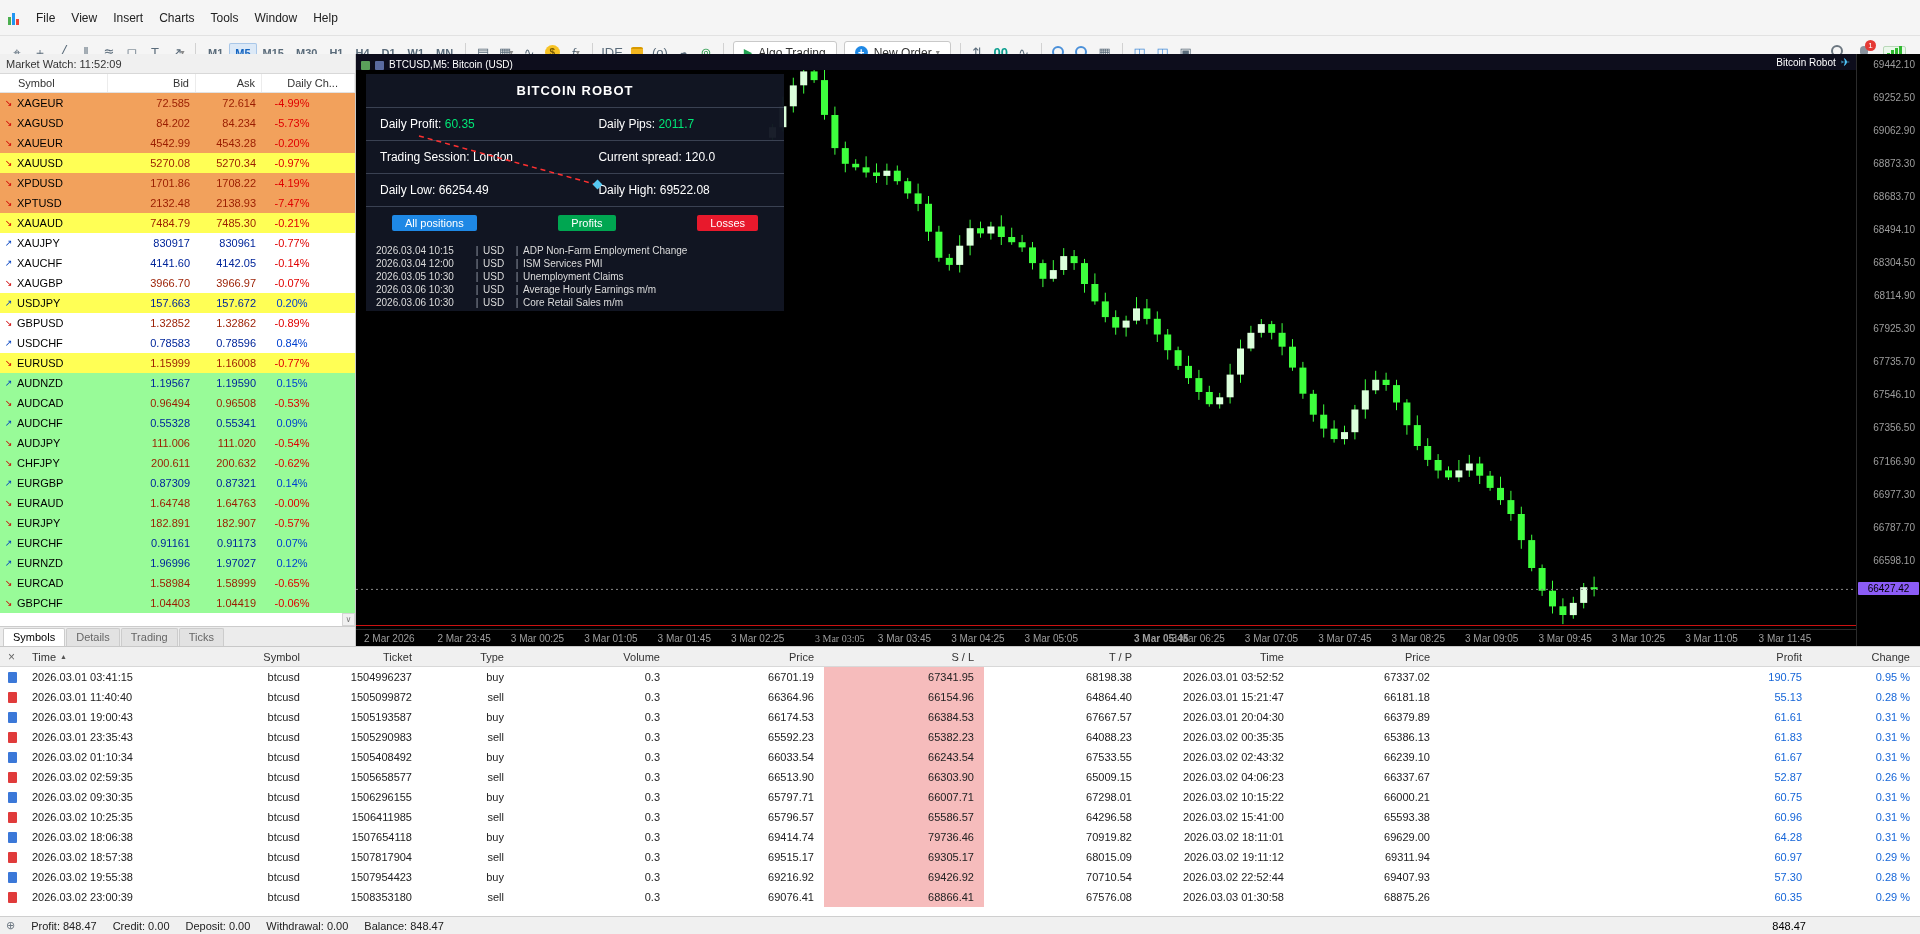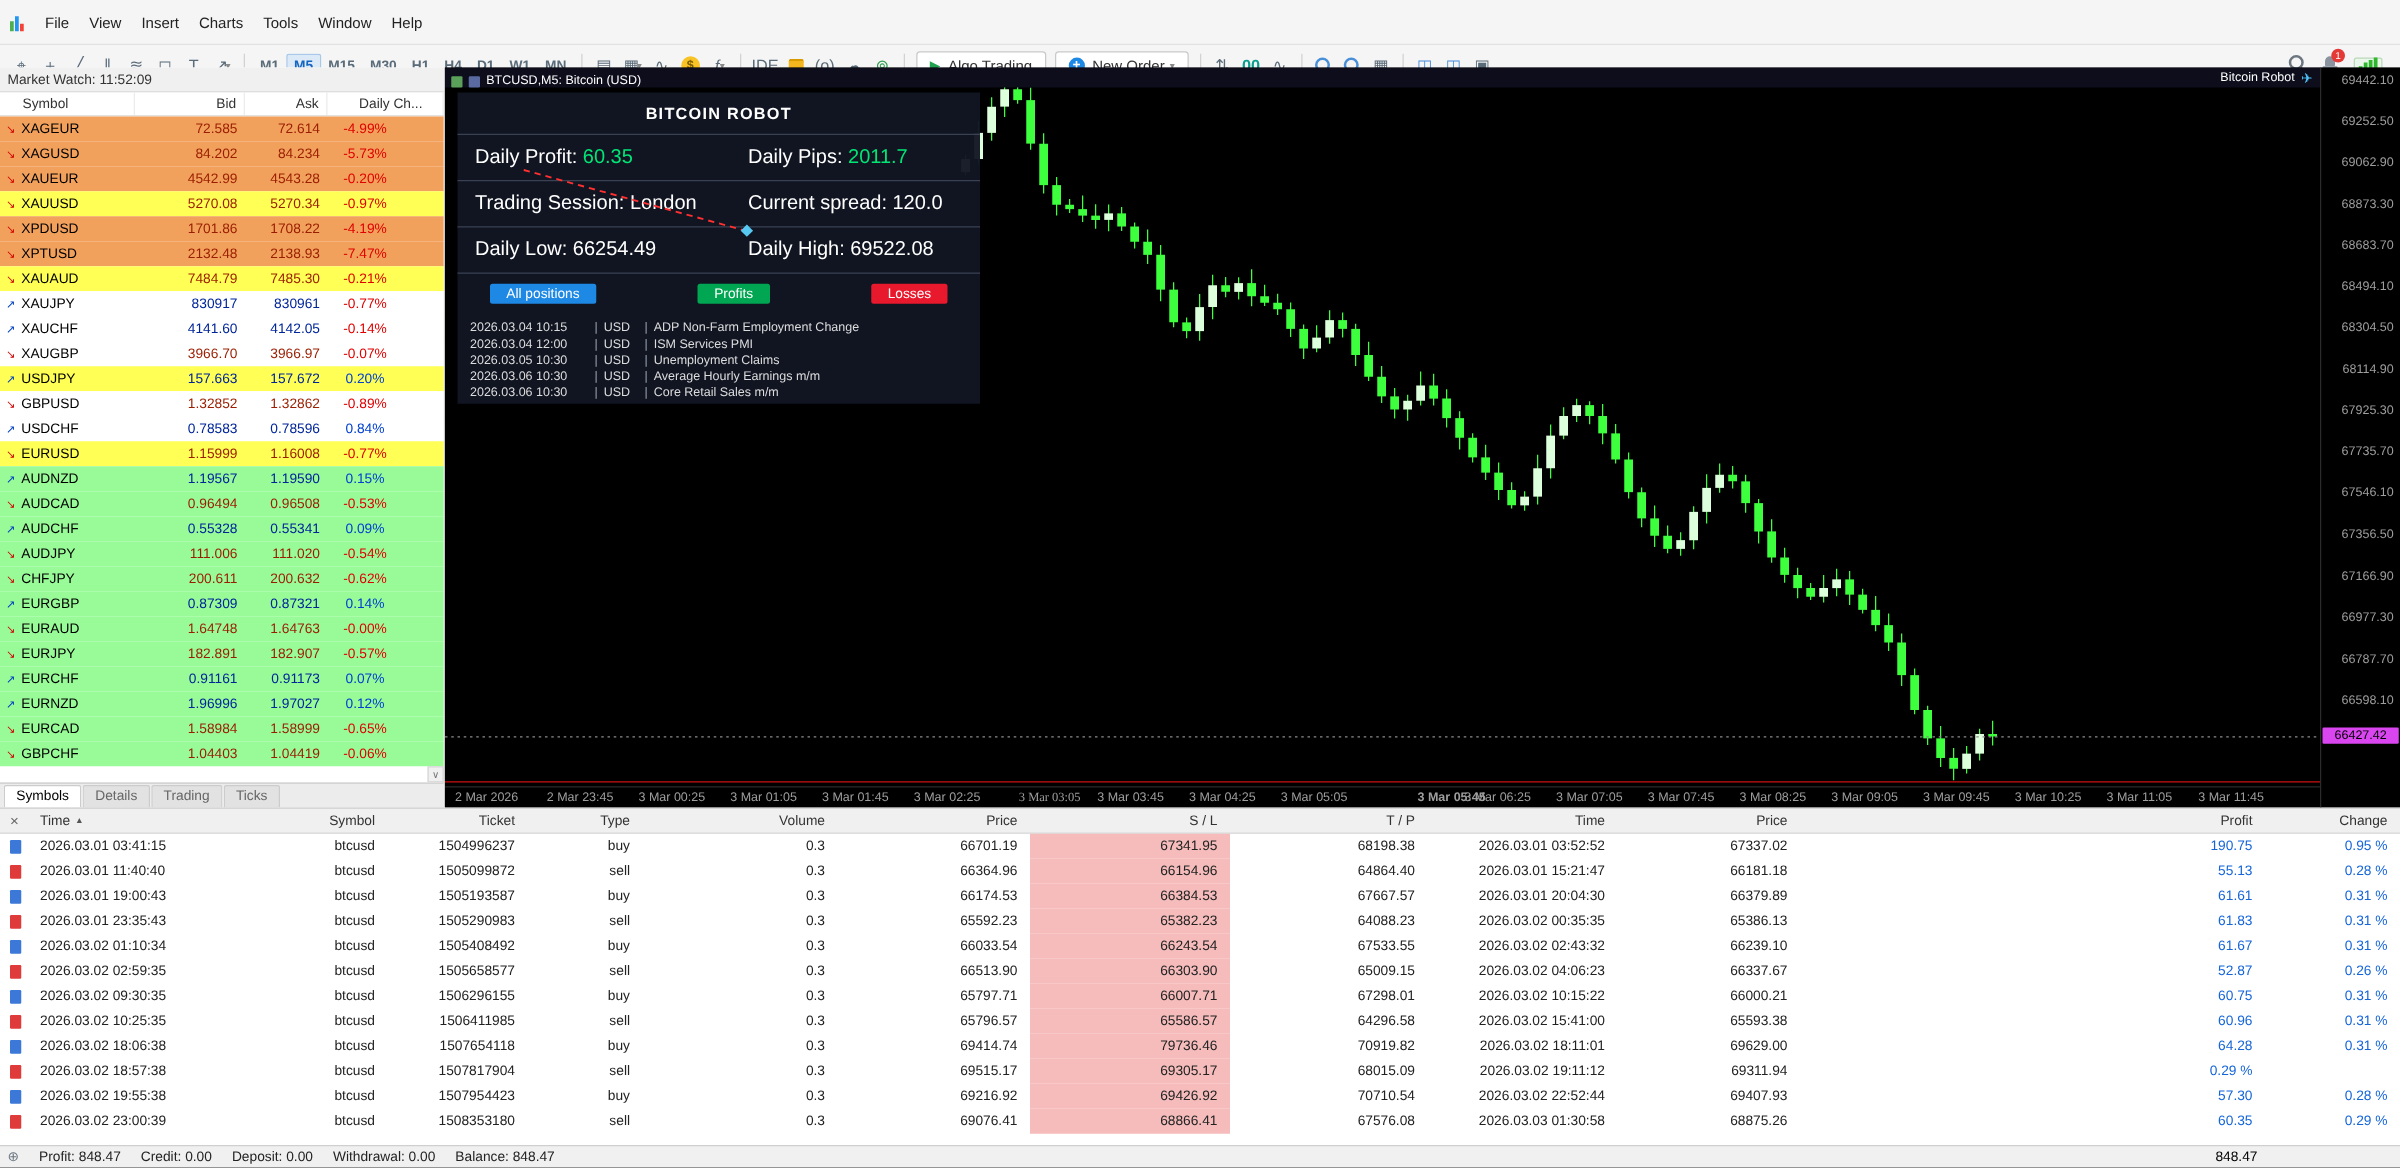--- a/index.html
+++ b/index.html
@@ -70,31 +70,31 @@
   .mw-tab.active { background:#fff; color:#000; }
 
   
   .chart-area { position:relative; flex:1; background:var(--chart-bg,#000); overflow:hidden; }
   .chart-strip { position:absolute; top:0; left:0; right:64px; height:16px; background:#0d0d1c; display:flex; align-items:flex-end; padding-left:5px; gap:5px; color:#fff; font-size:10px; z-index:8; }
   .strip-ico { width:9px; height:9px; display:inline-block; border-radius:1px; }
   #candles { position:absolute; top:0; left:0; z-index:2; }
   #trend { position:absolute; top:0; left:0; z-index:6; pointer-events:none; }
   .price-axis { position:absolute; top:0; right:0; width:64px; height:592px; background:#000; border-left:1px solid #2b2b2b; z-index:4; }
   .pa-label { position:absolute; right:5px; font-size:10px; color:#9e9e9e; }
-  .price-tag { position:absolute; left:1px; right:1px; background:#d946ef; color:#000; font-size:10px; text-align:center; padding:1px 0; border-radius:1px; }
+  .price-tag { position:absolute; left:1px; right:1px; background:#8b5cf6; color:#000; font-size:10px; text-align:center; padding:1px 0; border-radius:1px; }
   .time-axis { position:absolute; left:0; top:575px; width:1500px; height:17px; background:#000; border-top:1px solid #2b2b2b; z-index:3; }
   .ta-label { position:absolute; top:3px; font-size:10px; color:#9e9e9e; white-space:nowrap; }
   .robot-label { position:absolute; top:2px; right:70px; z-index:9; color:#fff; font-size:10px; display:flex; align-items:center; gap:5px; }
   .robot-label .plane { color:#4fc3f7; font-size:11px; }
 
   
   .info-panel { position:absolute; left:10px; top:20px; width:418px; background:rgba(18,22,35,0.96); z-index:5; color:#fff; }
   .ip-title { text-align:center; font-size:13px; font-weight:bold; letter-spacing:1px; padding:9px 0; }
   .ip-div { height:1px; background:#3a4152; }
-  .ip-row { display:flex; padding:9px 14px; font-size:16px; }
+  .ip-row { display:flex; padding:9px 14px; font-size:12px; }
   .ip-row .half-l { width:56%; } .ip-row .half-r { width:44%; }
   .gval { color:var(--profit-green,#00e676); }
   .ip-buttons { display:flex; justify-content:space-between; padding:8px 26px; }
   .ip-btn { font-size:11px; color:#fff; padding:2px 13px; border-radius:2px; }
   .btn-all { background:var(--accent-blue,#1e88e5); }
   .btn-prof { background:#00a651; }
   .btn-loss { background:var(--loss-red,#e8192c); }
   .ip-cal { padding:5px 10px 2px; font-size:10px; color:#dcdcdc; }
   .cal-row { display:flex; line-height:13px; white-space:nowrap; }
   .cal-time { width:95px; } .cal-pipe { width:12px; text-align:center; color:#9aa0ad; } .cal-cur { width:28px; }
@@ -864,20 +864,21 @@
           <div class="c-l">2026.03.02 18:57:38</div>
           <div class="c-r">btcusd</div>
           <div class="c-r">1507817904</div>
           <div class="c-r">sell</div>
           <div class="c-r">0.3</div>
           <div class="c-r">69515.17</div>
           <div class="c-r sl-cell">69305.17</div>
           <div class="c-r">68015.09</div>
           <div class="c-r">2026.03.02 19:11:12</div>
           <div class="c-r">69311.94</div>
+          <div class="c-r blue-val">60.97</div>
           <div class="c-r blue-val">0.29 %</div>
         </div>
         <div class="h-row">
           <div>
             <span class="doc buy"></span>
           </div>
           <div class="c-l">2026.03.02 19:55:38</div>
           <div class="c-r">btcusd</div>
           <div class="c-r">1507954423</div>
           <div class="c-r">buy</div>

